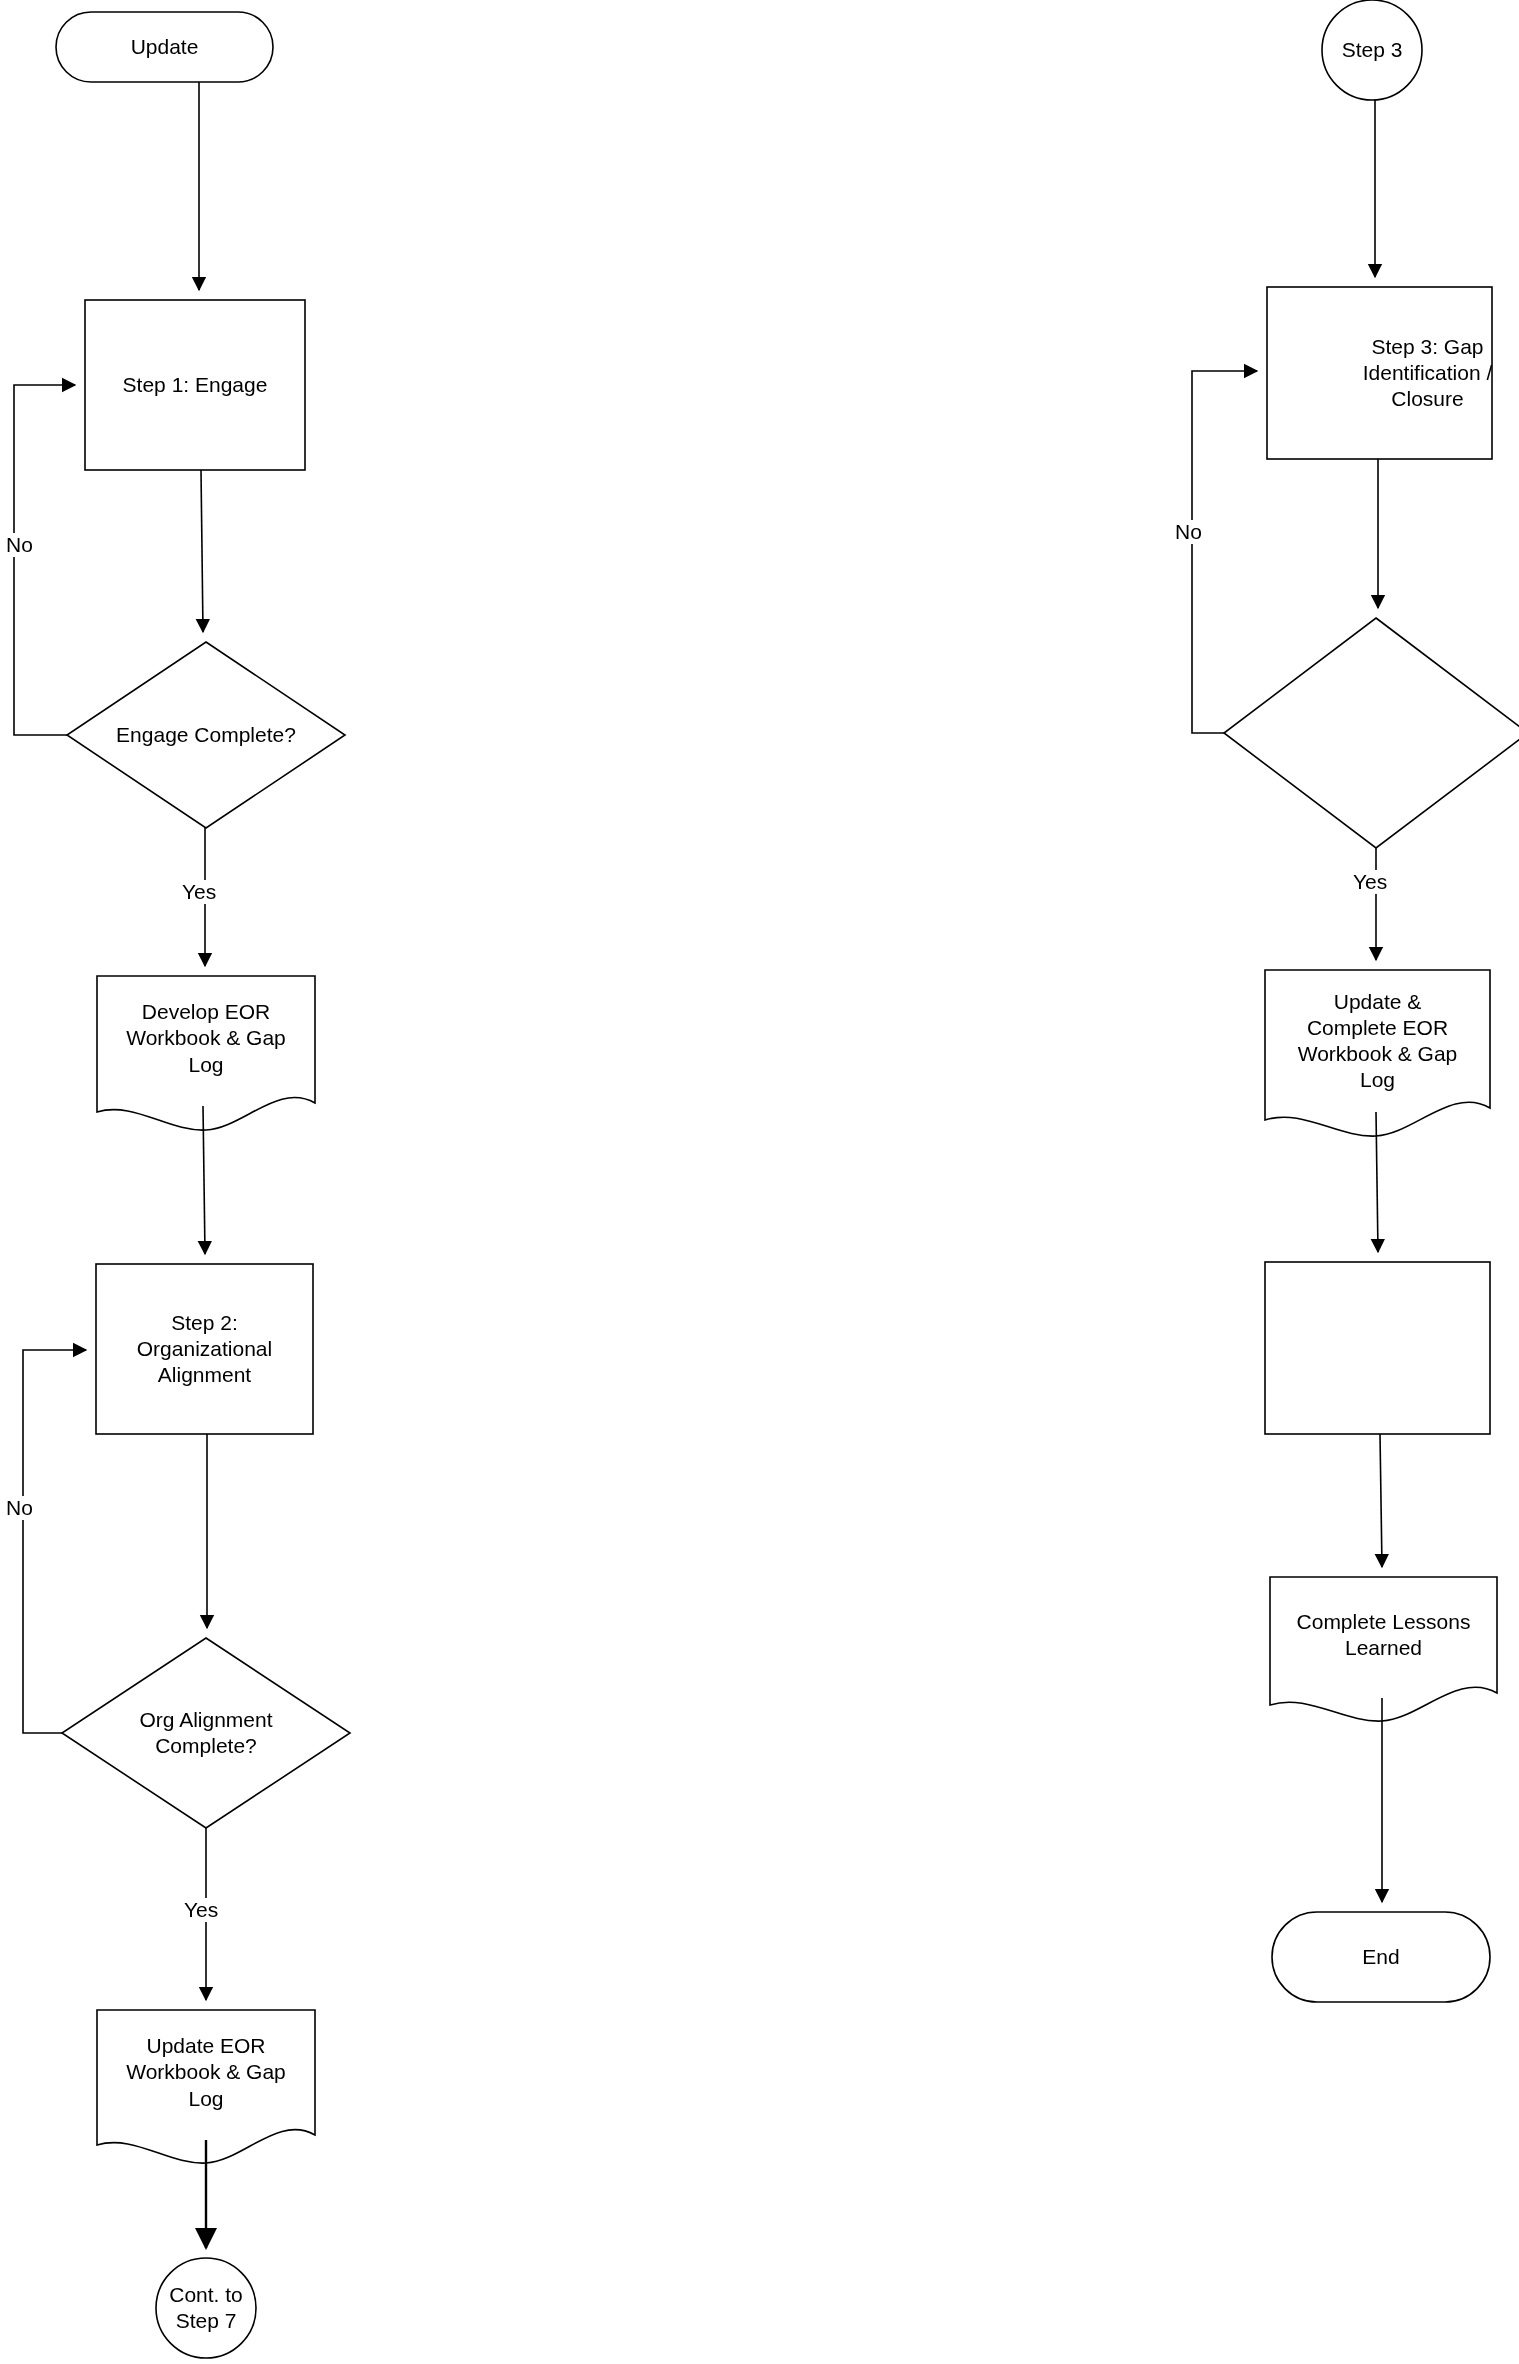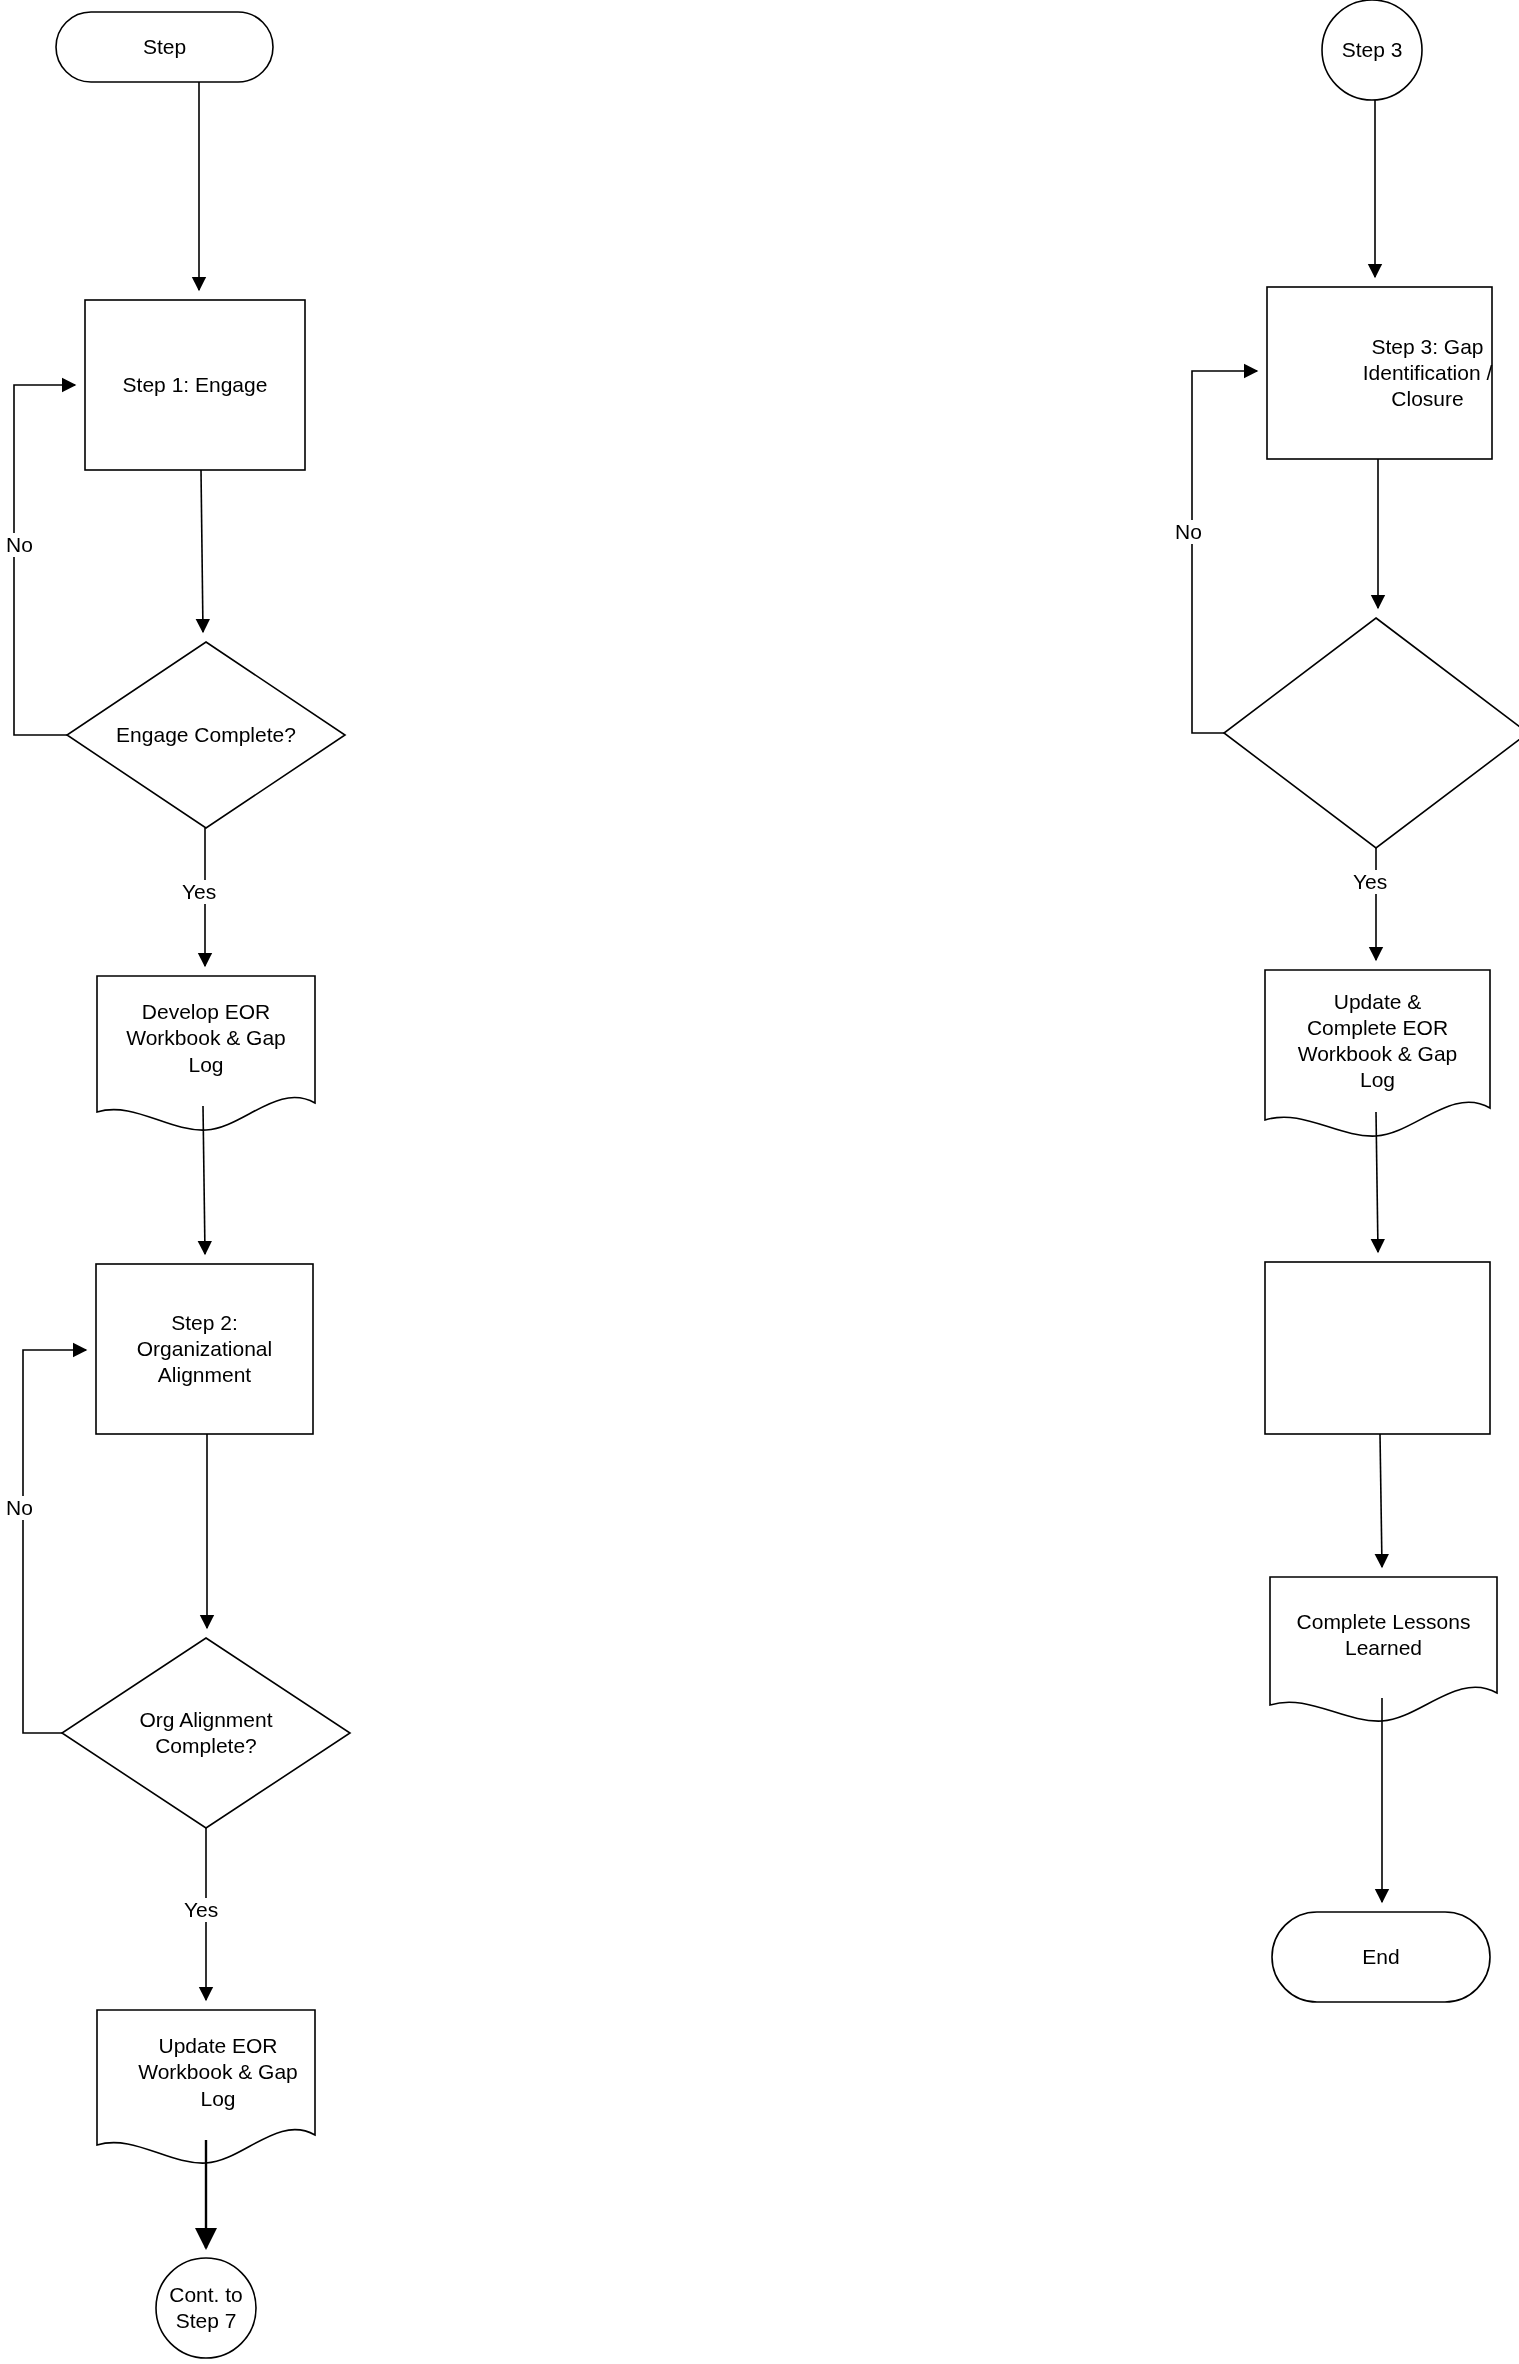--- a/index.html
+++ b/index.html
@@ -133,21 +133,21 @@
 
       <line x1="1376" y1="1112" x2="1378" y2="1252" marker-end="url(#arrow)"></line>
 
       <line x1="1380" y1="1434" x2="1382" y2="1567" marker-end="url(#arrow)"></line>
 
       <line x1="1382" y1="1698" x2="1382" y2="1902" marker-end="url(#arrow)"></line>
 
     </g>
   </svg>
 
-  <div class="shape-text" style="left:56px; top:12px; width:217px; height:70px;">Step</div>
+  <div class="shape-text" style="left:56px; top:12px; width:217px; height:70px;">Update</div>
   <div class="node-hit" style="left:56px; top:12px; width:217px; height:70px;"></div>
 
   <div class="shape-text" style="left:85px; top:300px; width:220px; height:170px;">Step 1: Engage</div>
   <div class="node-hit" style="left:85px; top:300px; width:220px; height:170px;"></div>
 
   <div class="shape-text" style="left:67px; top:700px; width:278px; height:70px;">Engage Complete?</div>
   <div class="node-hit" style="left:67px; top:642px; width:278px; height:186px;"></div>
 
   <div class="edge-label" style="left:3px; top:533px;">No</div>
   <div class="edge-label" style="left:179px; top:880px;">Yes</div>
@@ -162,21 +162,21 @@
 Alignment</div>
   <div class="node-hit" style="left:96px; top:1264px; width:217px; height:170px;"></div>
 
   <div class="shape-text" style="left:66px; top:1697px; width:280px; height:72px;">Org Alignment
 Complete?</div>
   <div class="node-hit" style="left:62px; top:1638px; width:288px; height:190px;"></div>
 
   <div class="edge-label" style="left:3px; top:1496px;">No</div>
   <div class="edge-label" style="left:181px; top:1898px;">Yes</div>
 
-  <div class="shape-text" style="left:97px; top:2010px; width:218px; height:125px;padding-left:12px;">Update EOR
+  <div class="shape-text" style="left:97px; top:2010px; width:218px; height:125px;">Update EOR
 Workbook &amp; Gap
 Log</div>
   <div class="node-hit" style="left:97px; top:2010px; width:218px; height:155px;"></div>
 
   <div class="shape-text" style="left:156px; top:2258px; width:100px; height:100px;">Cont. to
 Step 7</div>
   <div class="node-hit" style="left:156px; top:2258px; width:100px; height:100px;"></div>
 
   <div class="shape-text" style="left:1322px; top:0px; width:100px; height:100px;">Step 3</div>
   <div class="node-hit" style="left:1322px; top:0px; width:100px; height:100px;"></div>

